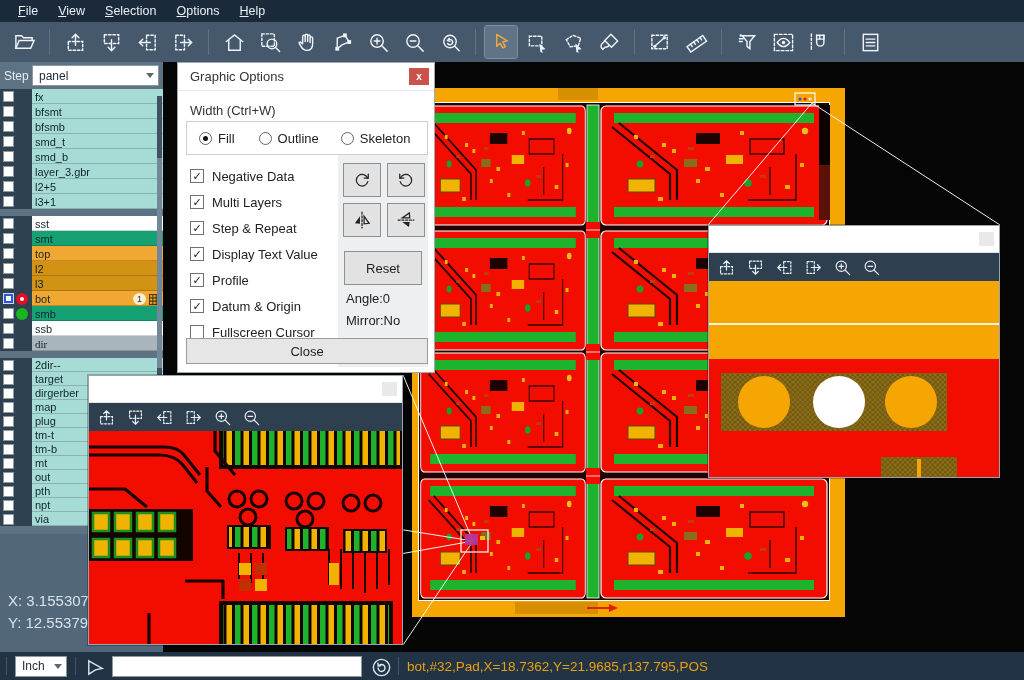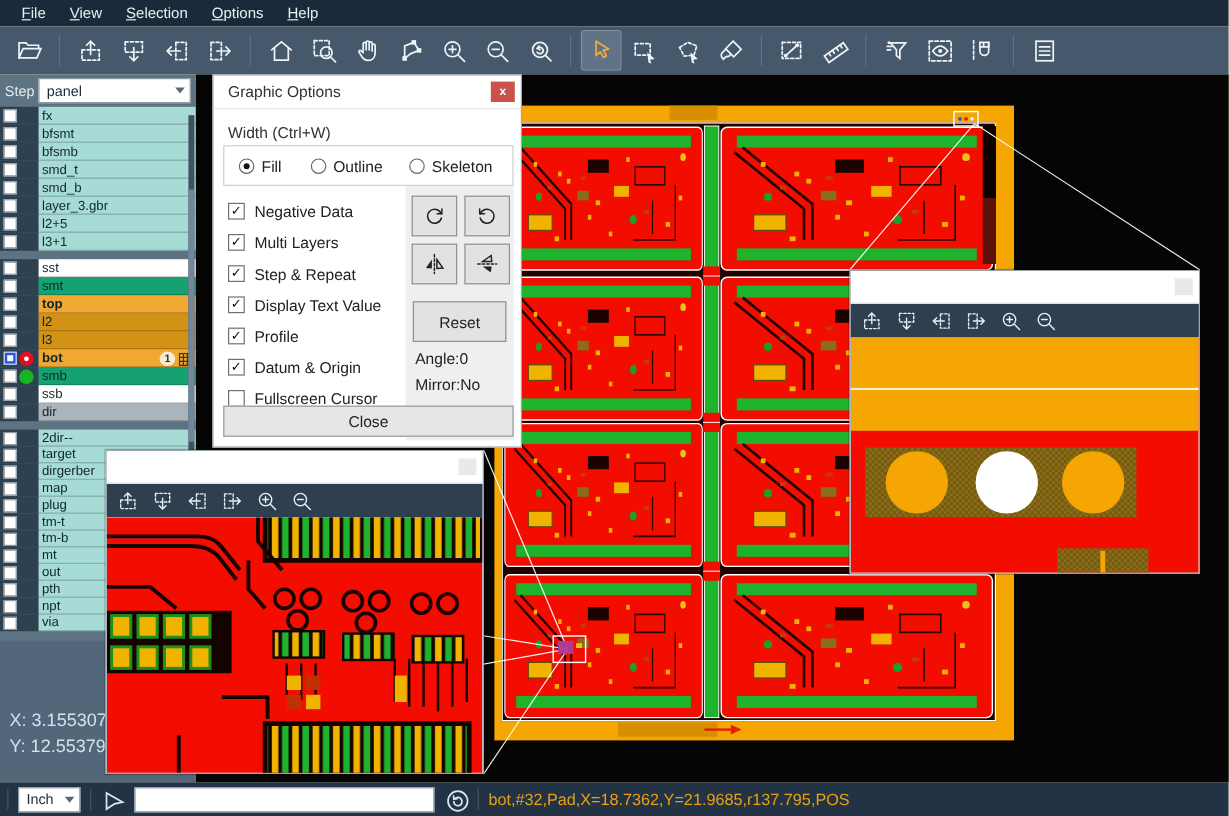--- a/index.html
+++ b/index.html
@@ -1,17 +1,17 @@
 <!DOCTYPE html>
 <html style="--accent-orange: #f2a93b; --pcb-red: #f20d00; --panel-orange: #f5a602; --panel-orange-dark: #d78f00; --strip-green: #1db32c; --pad-yellow: #f0b400; --olive: #8a6d1a; --teal-row: #a7dbd5; --white-row: #ffffff; --green-row: #16a173; --orange-row: #f0a833; --gold-row: #d29214; --gray-row: #aab4bb; --selection-magenta: #b23a98; --status-info-orange: #e9a011;"><head>
 <meta charset="utf-8">
 <style>
   * { margin:0; padding:0; box-sizing:border-box; }
   html,body { width:1024px; height:680px; overflow:hidden; font-family:"Liberation Sans", sans-serif; }
-  #app { position:relative; width:1024px; height:680px; background:#fef9c3; overflow:hidden; }
+  #app { position:relative; width:1024px; height:680px; background:#1d4ed8; overflow:hidden; }
 
   
   .menubar { position:absolute; left:0; top:0; width:1024px; height:22px; background:#1b2a3a;
              display:flex; align-items:center; padding-left:8px; z-index:5; }
   .menu-item { color:#e8eef3; font-size:12.5px; padding:2px 10px; cursor:default; }
   .menu-item u { text-decoration:underline; }
 
   
   .toolbar { position:absolute; left:0; top:22px; width:1024px; height:40px; background:#46586b;
              display:flex; align-items:center; padding-left:6px; z-index:5; }
@@ -44,23 +44,23 @@
   .lab { flex:1; font-size:11px; color:#10262e; display:flex; align-items:flex-end; padding:0 3px; gap:3px;
          border-bottom:1px solid rgba(0,0,0,.18); overflow:hidden; white-space:nowrap; }
   .lab .txt { flex:1; }
   .badge { width:13px; height:12px; background:#f8ecd2; border-radius:50%; font-size:9px; color:#333;
            display:flex; align-items:center; justify-content:center; flex:0 0 auto; }
   .gridic { width:11px; height:11px; flex:0 0 auto; }
   .gridic * { stroke:#4a3808; stroke-width:1; fill:none; }
   .bg-teal  { background:var(--teal-row); }
   .bg-white { background:var(--white-row); }
   .bg-green { background:var(--green-row); }
-  .bg-orange{ background:var(--orange-row);font-weight:bold; }
+  .bg-orange{ background:var(--orange-row); }
   .bg-gold  { background:var(--gold-row); }
-  .bg-gray  { background:var(--gray-row); }
+  .bg-gray  { background:var(--gray-row);font-family:Liberation Serif, serif; }
   .sb-scroll { position:absolute; right:1px; top:34px; width:5px; height:480px; background:#3f5263; }
   .sb-thumb { position:absolute; left:0; top:62px; width:5px; height:210px; background:#72889a; }
   .coords { position:absolute; left:8px; bottom:18px; color:#d5e2ec; font-size:15px; line-height:22px; }
   .sb-bottomfill { position:absolute; left:0; bottom:0; width:163px; height:118px; background:#52677a; }
   .sb-midfill { position:absolute; left:0; top:472px; width:163px; height:92px; background:#687d8d; }
 
   
   .canvas-wrap { position:absolute; left:163px; top:62px; width:861px; height:590px; background:#050505; z-index:1; }
 
   

